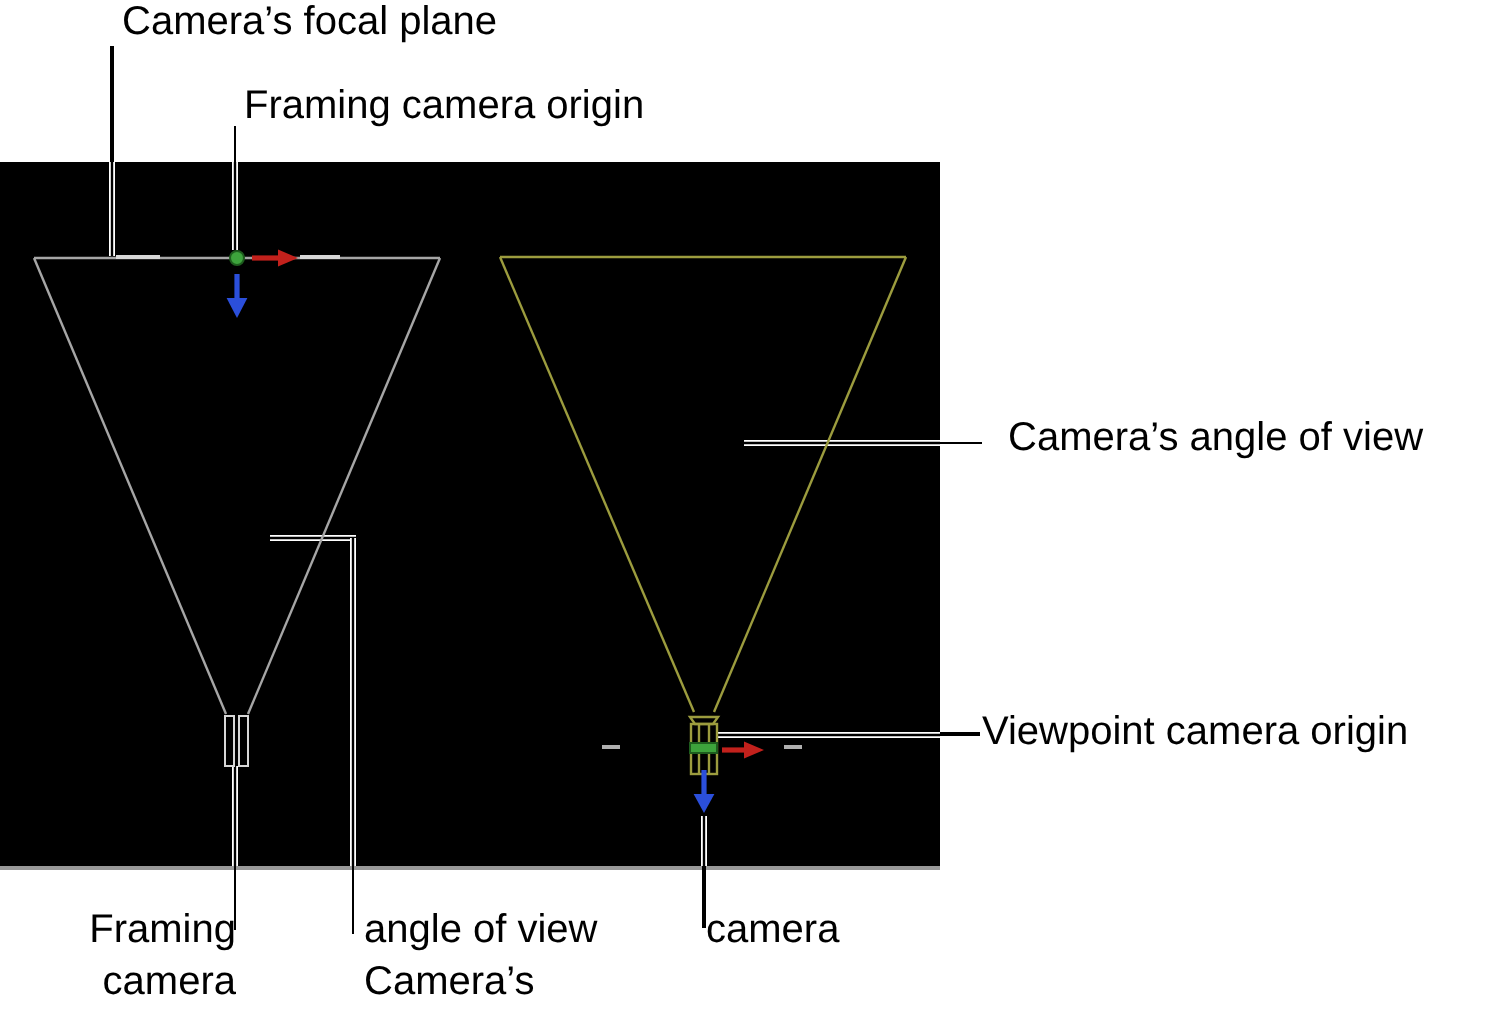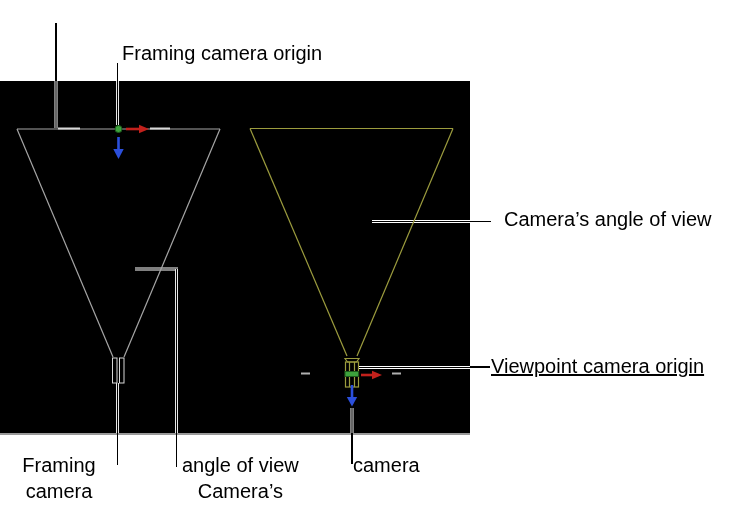--- a/index.html
+++ b/index.html
@@ -19,25 +19,25 @@
   }
   .stage{
     position:absolute;left:0;top:81px;width:470px;height:352px;
     background:var(--c-stage-bg);border-bottom:2px solid var(--c-stage-edge);
   }
   .stage svg{display:block;}
   .label{
     position:absolute;font-size:20px;line-height:20px;white-space:nowrap;
     color:var(--c-text);letter-spacing:0px;
   }
-  .label.multi{line-height:26px;text-align:center;}
+  .label.multi{line-height:26px;}
   .lbl-focal{left:61px;top:1px;}
   .lbl-framing-origin{left:122px;top:43px;}
   .lbl-angle-right{left:504px;top:209px;}
-  .lbl-vp-origin{left:491px;top:356px;text-decoration:underline;}
+  .lbl-vp-origin{left:491px;top:356px;}
   .lbl-framing{left:0px;top:452px;width:118px;text-align:right;}
   .lbl-angle-bottom{left:182px;top:452px;}
   .lbl-viewpoint{left:353px;top:452px;}
   .leader{position:absolute;background:var(--c-leader);}
   .leader.v{width:1.5px;}
   .leader.h{height:1.5px;}
   .l-focal{left:55.25px;top:23px;height:58px;}
   .l-framing-origin{left:116.75px;top:63px;height:18px;}
   .l-angle-left{left:175.75px;top:433px;height:34px;}
   .l-framing-cam{left:116.75px;top:433px;height:32px;}
@@ -152,20 +152,21 @@
   </div>
 
   <div class="leader v l-focal"></div>
   <div class="leader v l-framing-origin"></div>
   <div class="leader v l-angle-left"></div>
   <div class="leader v l-framing-cam"></div>
   <div class="leader v l-viewpoint-cam"></div>
   <div class="leader h l-angle-right"></div>
   <div class="leader h l-vp-origin"></div>
 
+  <div class="label lbl-focal">Camera’s focal plane</div>
   <div class="label lbl-framing-origin">Framing camera origin</div>
   <div class="label lbl-angle-right">Camera’s angle of view</div>
   <div class="label lbl-vp-origin">Viewpoint camera origin</div>
 
   <div class="label multi lbl-framing">
     <div>Framing</div>
     <div>camera</div>
   </div>
   <div class="label multi lbl-angle-bottom">
     <div>angle of view</div>

